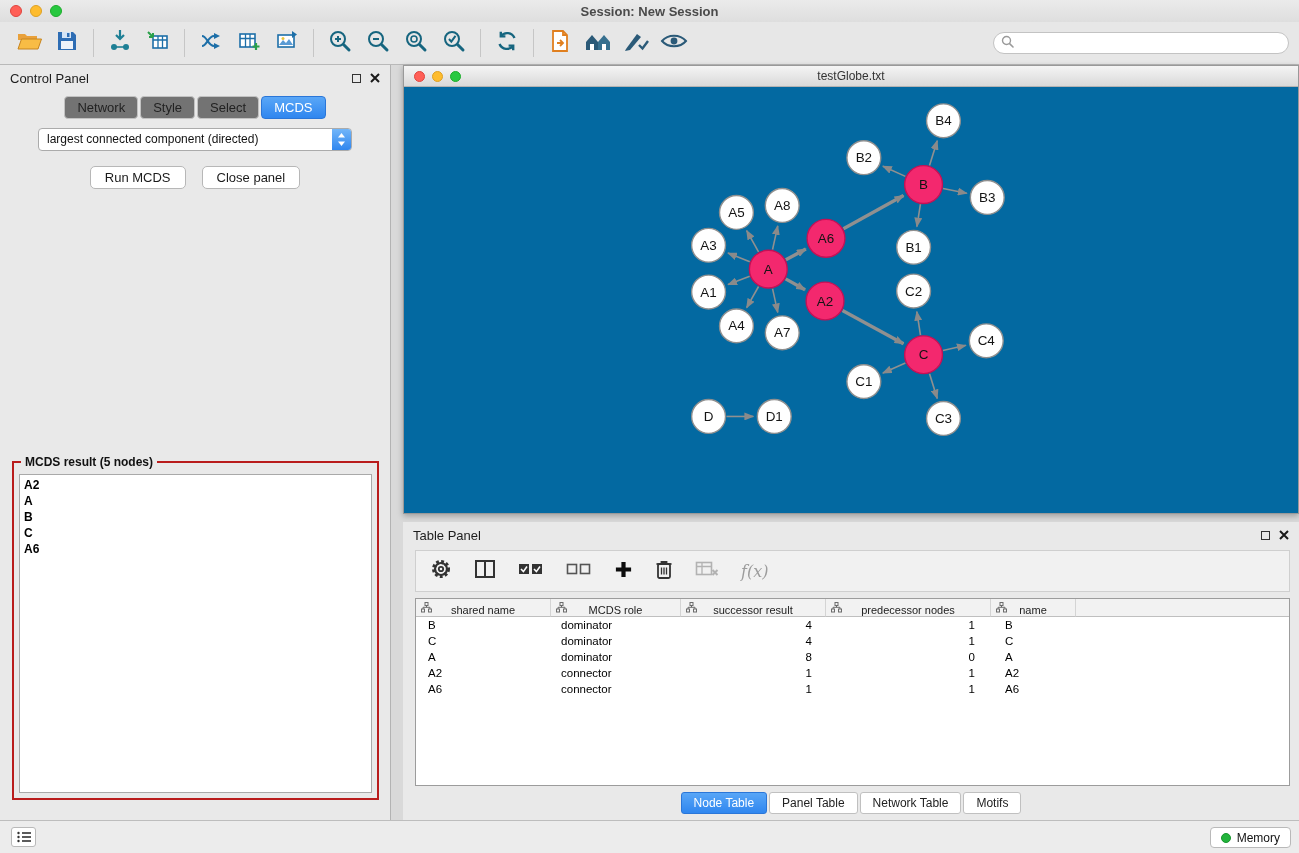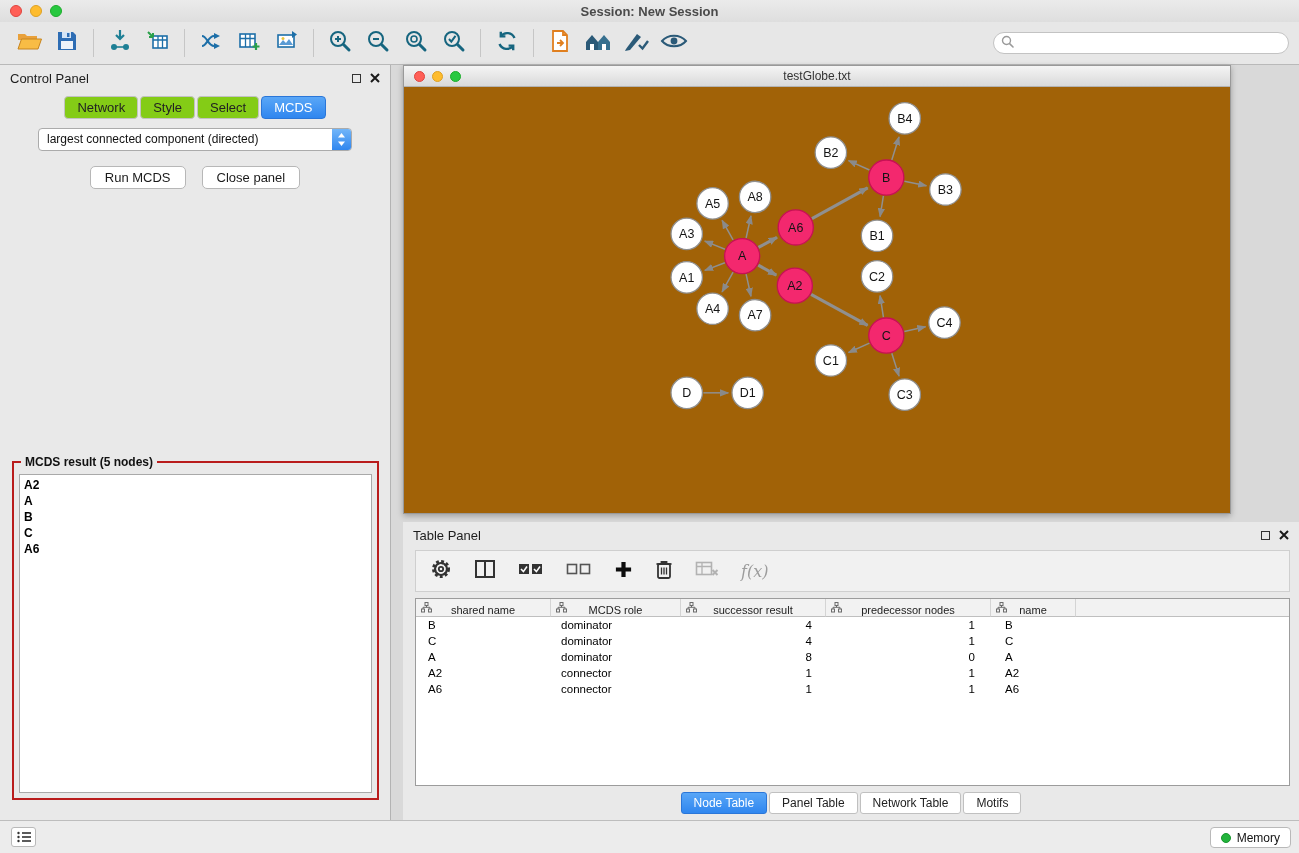--- a/index.html
+++ b/index.html
@@ -29,47 +29,47 @@
   .main { position:absolute; left:0; top:65px; width:1299px; height:755px; background:#d9d9d9; }
 
   
   .control-panel { position:absolute; left:0; top:0; width:391px; height:755px;
     background:#e9e9e9; border-right:1px solid #b3b3b3; }
   .panel-header { height:26px; display:flex; align-items:center; padding:0 10px; }
   .panel-header .ptitle { font-size:13px; color:#1d1d1d; }
   .panel-header .pbtns { margin-left:auto; display:flex; gap:9px; align-items:center; }
   .win-float { width:9px; height:9px; border:1.5px solid #333; display:inline-block; }
   .cp-tabs { display:flex; justify-content:center; margin-top:5px; }
-  .cp-tab { font-size:13px; color:#222; padding:3px 12px; background:#84cc16;
+  .cp-tab { font-size:13px; color:#222; padding:3px 12px; background:#737373;
     border:1px solid #c2c2c2; margin:0 1px; border-radius:4px; }
   .cp-tab.active { background:linear-gradient(#5aa7f7,#2f86ef); border-color:#2a76d8; color:#fff; }
   .opt-label { text-align:center; margin-top:21px; font-size:13px; color:#111; }
   .combo { position:relative; width:314px; height:23px; margin:9px auto 0; background:#fff;
     border:1px solid #ababab; border-radius:4px; font-size:12px; line-height:21px; padding-left:8px; color:#111; }
   .combo-btn { position:absolute; right:0; top:0; bottom:0; width:19px;
     background:linear-gradient(#72b6f9,#2f86ef); border-radius:0 3px 3px 0;
     display:flex; align-items:center; justify-content:center; }
   .cp-buttons { display:flex; justify-content:center; gap:16px; margin-top:15px; }
   .mac-btn { background:#fff; border:1px solid #b7b7b7; border-radius:5px; padding:3px 14px;
     font-size:13px; color:#1b1b1b; }
   .result-fieldset { position:absolute; left:12px; top:390px; width:367px; height:345px;
     border:2px solid #b91c1c; padding:5px; background:transparent;font-weight:bold; }
   .result-fieldset legend { font-size:12px; color:#111; padding:0 4px; margin-left:2px; }
   .result-list { width:100%; height:100%; background:#fff; border:1px solid #a9a9a9; overflow:auto; padding:2px 4px; }
   .result-item { font-size:12px; line-height:16px; color:#000; }
 
   
-  .network-window { position:absolute; left:403px; top:0; width:828px; height:449px;
+  .network-window { position:absolute; left:403px; top:0; width:896px; height:449px;
     background:#fff; border:1px solid #999; box-shadow:0 2px 6px rgba(0,0,0,.28); }
   .net-titlebar { height:21px; background:linear-gradient(#f5f5f5,#d9d9d9); border-bottom:1px solid #b3b3b3;
     position:relative; display:flex; align-items:center; justify-content:center; }
   .net-titlebar .lights { top:5px; gap:7px; }
   .net-titlebar .light { width:11px; height:11px; }
   .net-title { font-size:12px; color:#333; }
-  .net-canvas { position:absolute; left:0; top:21px; right:0; bottom:0; background:#a16207; }
+  .net-canvas { position:absolute; left:0; top:21px; right:0; bottom:0; background:#0369a1; }
   .net-canvas svg { width:100%; height:100%; display:block; }
   .node-label { font-family:"Liberation Sans",sans-serif; font-size:13.5px; fill:#141414; }
 
   
   .table-panel { position:absolute; left:403px; top:457px; width:896px; height:298px; background:#e9e9e9; }
   .tp-toolbar { position:absolute; left:12px; right:9px; top:28px; height:42px; background:#f1f1f1;
     border:1px solid #cfcfcf; display:flex; align-items:center; gap:22px; padding-left:14px; }
   .fx { font-family:"DejaVu Serif", serif; font-style:italic; font-size:16px; color:#9c9c9c; }
   .tp-table { position:absolute; left:12px; right:9px; top:76px; height:188px; background:#fff;
     border:1px solid #9c9c9c; overflow:hidden; }

